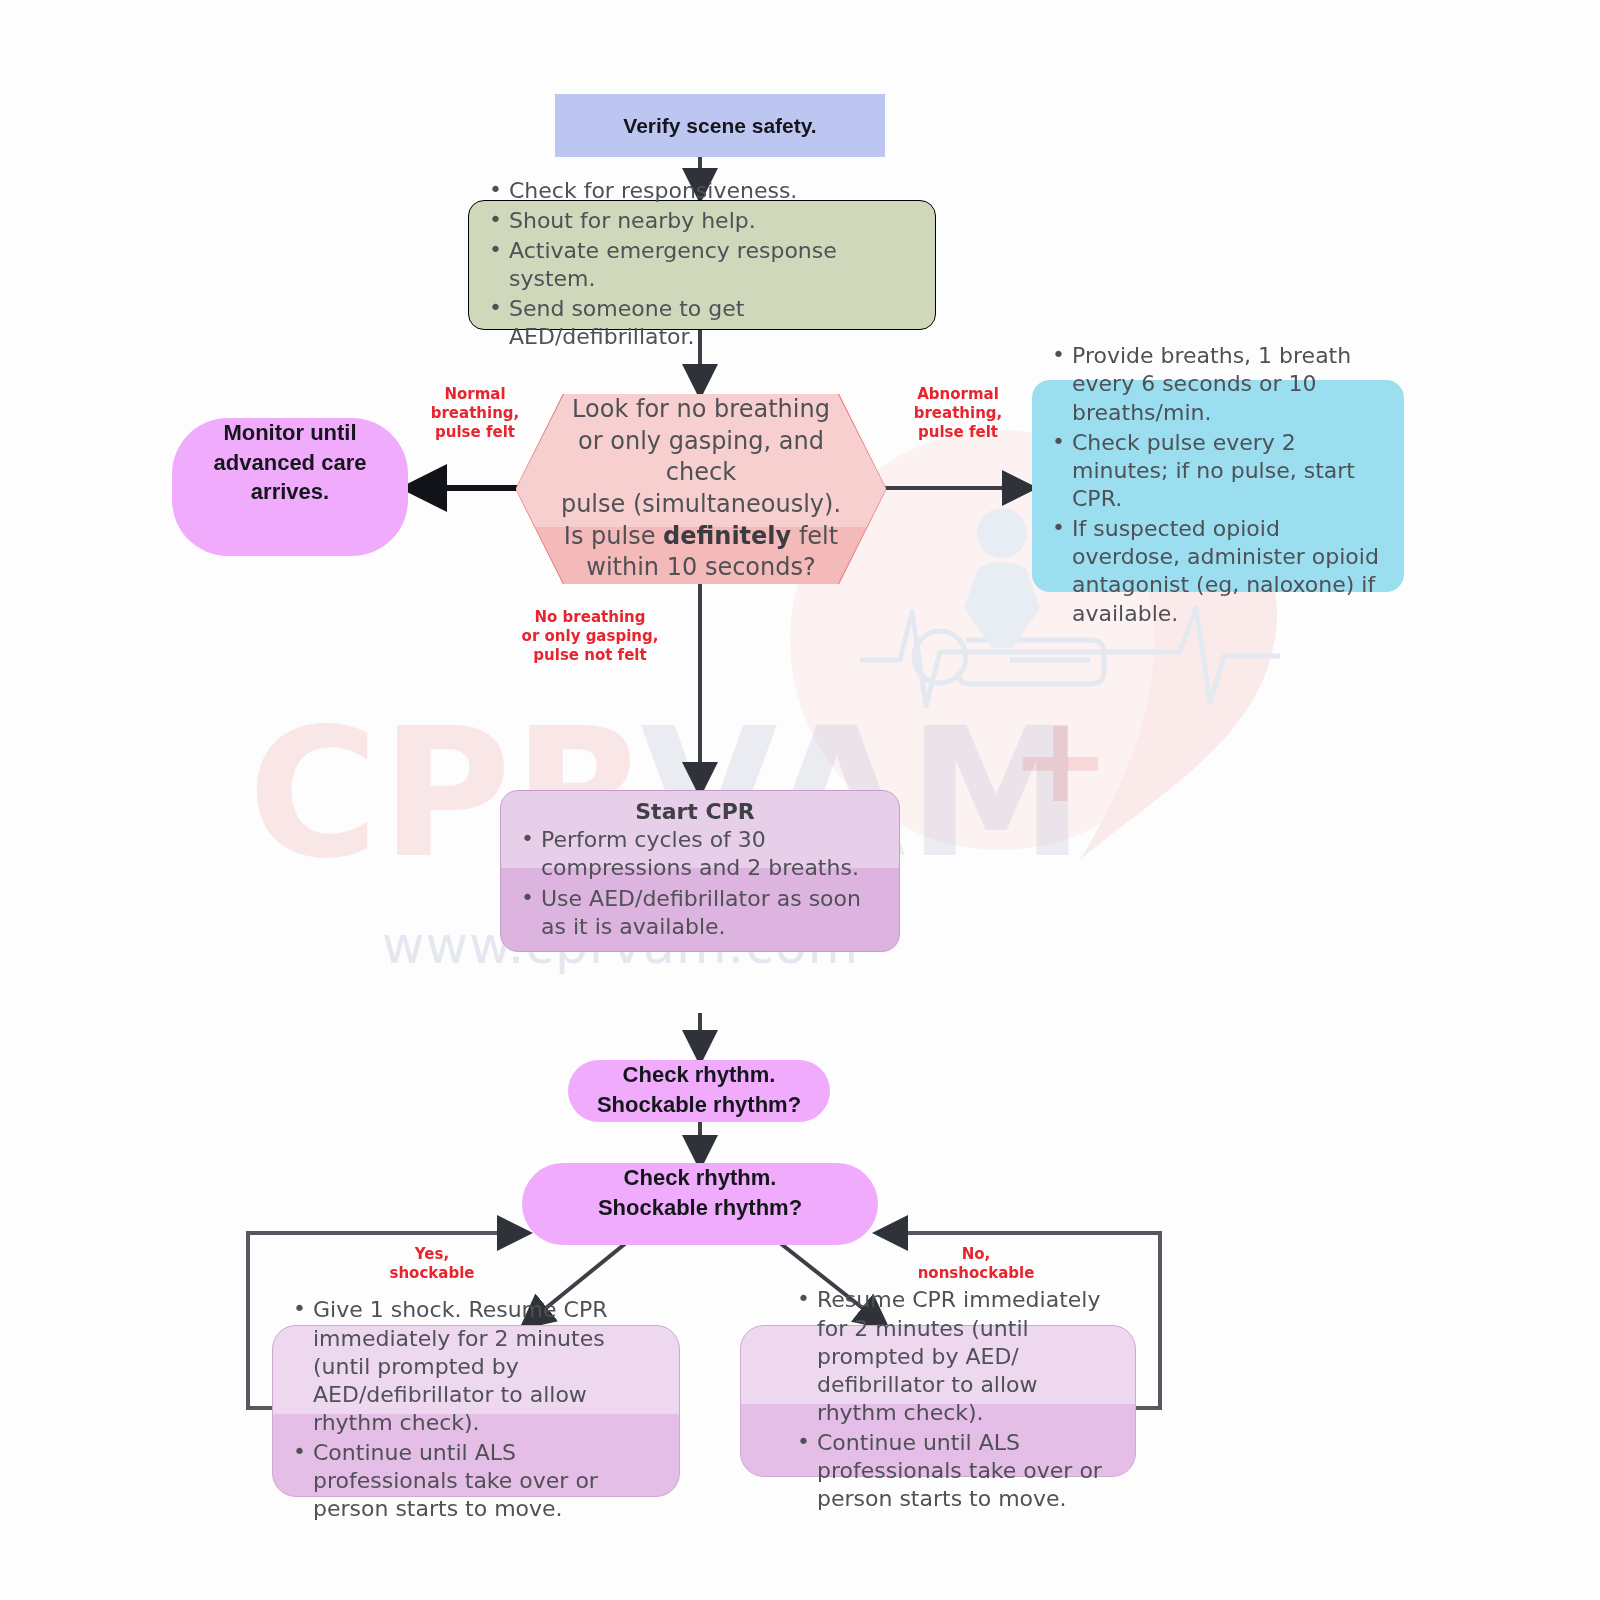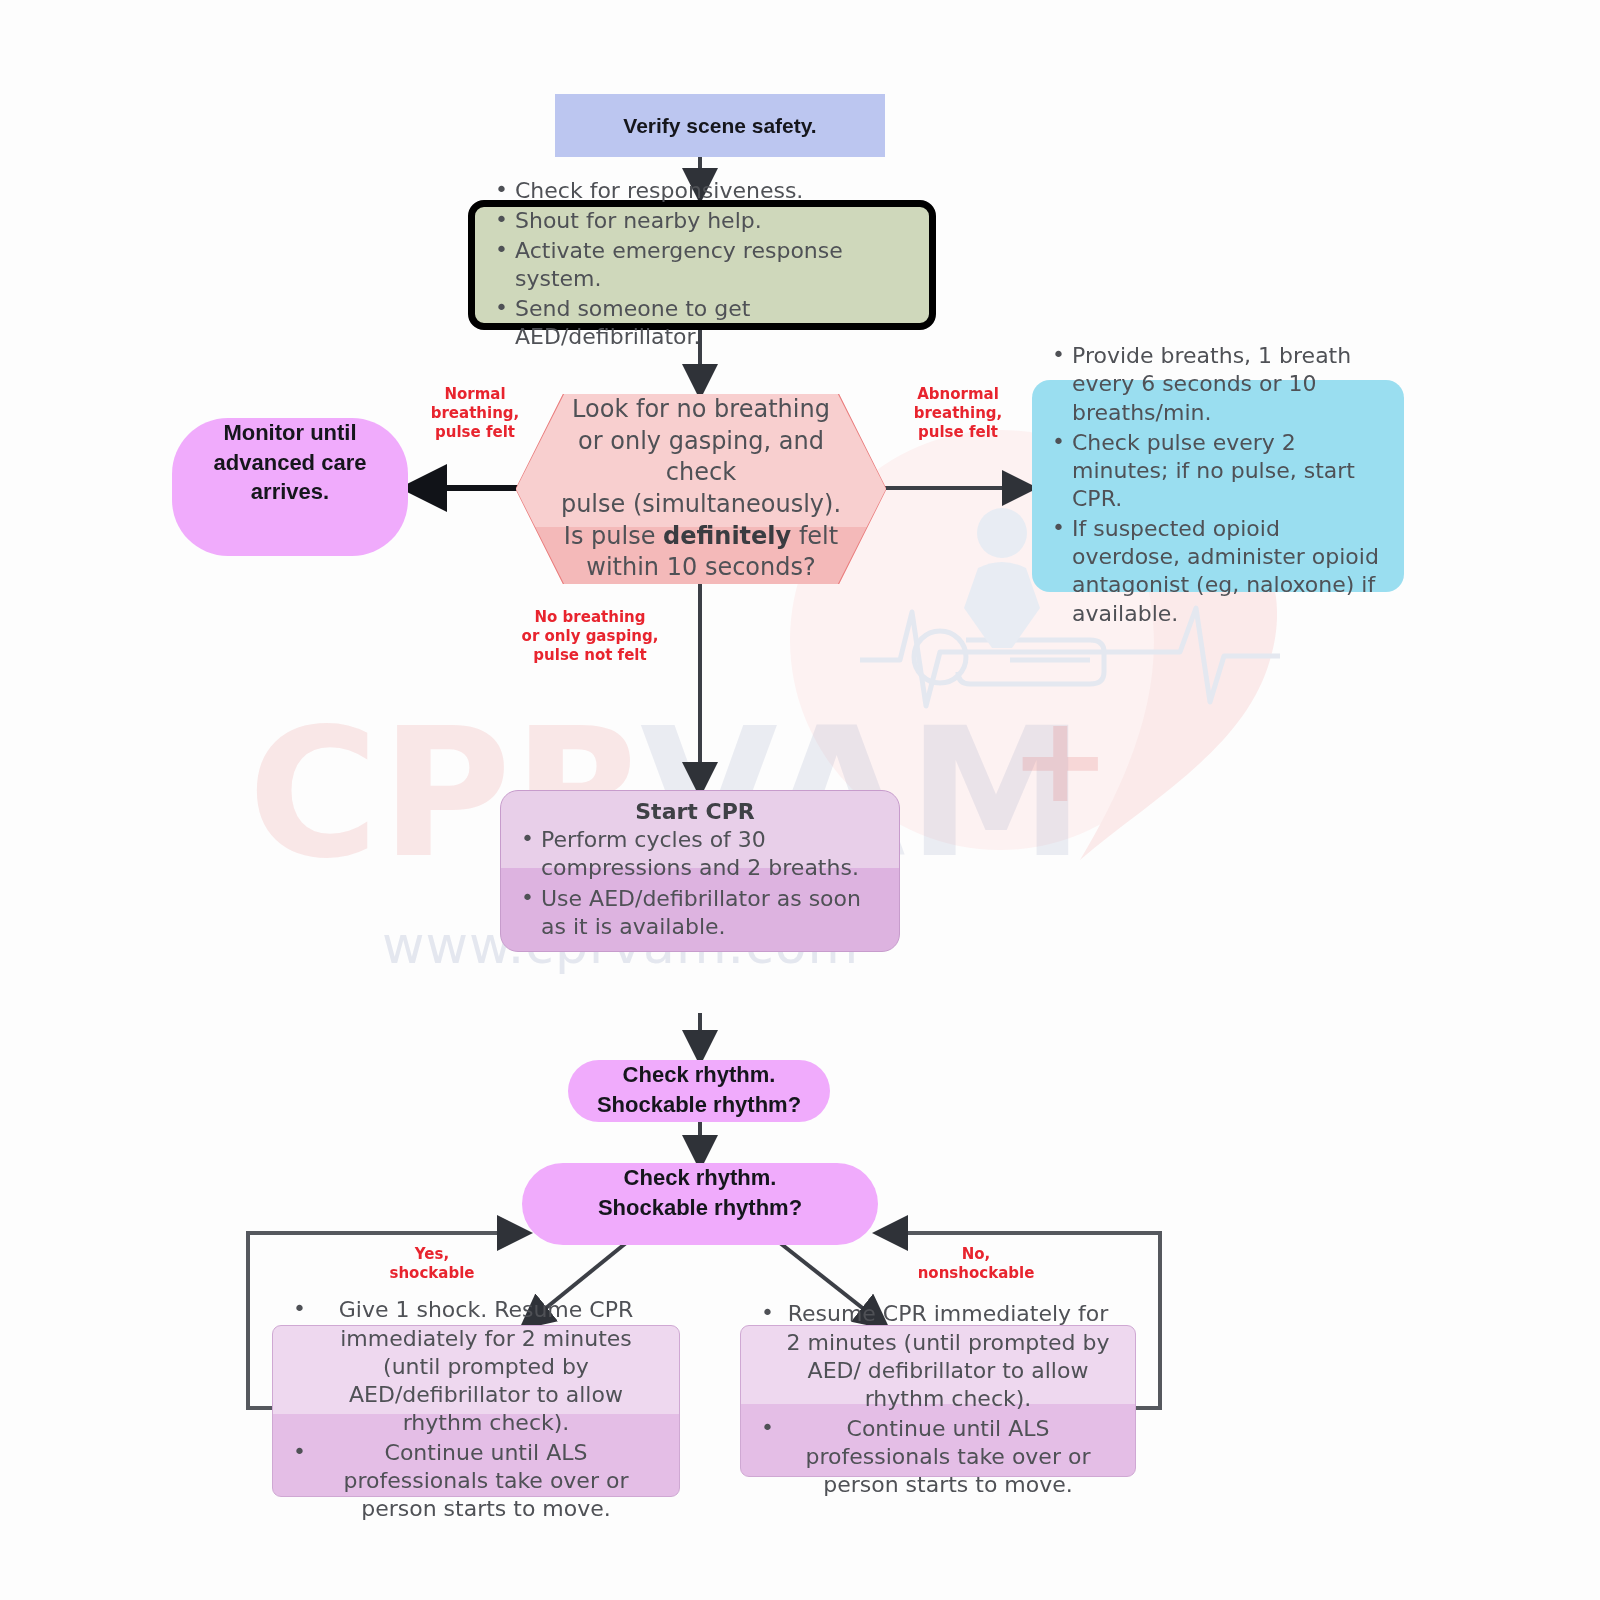--- a/index.html
+++ b/index.html
@@ -74,21 +74,21 @@
   .rect-blue {
     background: #bcc6f0;
     color: #15161c;
     font-weight: bold;
     font-size: 21px;
     text-align: center;
     align-items: center;
   }
   .round-green {
     background: #cfd8bb;
-    border: 7px solid #000000;
+    border: 1px solid #000000;
     border-radius: 16px;
   }
   .pill-blue {
     background: #f0abfc;
     border-radius: 999px;
     color: #15161c;
     font-weight: bold;
     font-size: 22px;
     text-align: center;
     align-items: center;
@@ -100,22 +100,21 @@
     border-radius: 18px;
   }
   .round-purple {
     background: linear-gradient(to bottom, #e8cfe9 0%, #e8cfe9 48%, #ddb3e0 48%, #ddb3e0 100%);
     border: 1px solid #c79ccc;
     border-radius: 18px;
   }
   .round-purple-lite {
     background: linear-gradient(to bottom, #eed8ef 0%, #eed8ef 52%, #e4bee6 52%, #e4bee6 100%);
     border: 1px solid #cfa8d3;
-    border-radius: 9px;
-    text-align: center;
+    border-radius: 24px;
   }
   
   ul.blist {
     margin: 0;
     padding: 0 0 0 30px;
     list-style: none;
   }
   ul.blist li {
     position: relative;
     color: #4f5156;
@@ -316,21 +315,21 @@
 
   <div class="node round-purple-lite" id="n-shock" style="left:272px; top:1325px; width:408px; height:172px;">
     <div class="node-inner box-pad">
       <ul class="blist">
         <li>Give 1 shock. Resume CPR immediately for 2 minutes (until prompted by AED/defibrillator to allow rhythm check).</li>
         <li>Continue until ALS professionals take over or person starts to move.</li>
       </ul>
     </div>
   </div>
 
-  <div class="node round-purple-lite" id="n-noshock" style="left:740px; top:1325px; width:396px; height:152px;">
+  <div class="node round-purple-lite" id="n-noshock" style="left:740px; top:1325px; width:396px; height:152px;padding-left:36px;">
     <div class="node-inner box-pad">
       <ul class="blist">
         <li>Resume CPR immediately for 2 minutes (until prompted by AED/ defibrillator to allow rhythm check).</li>
         <li>Continue until ALS professionals take over or person starts to move.</li>
       </ul>
     </div>
   </div>
 
   <div class="edge-label" style="left:400px; top:385px; width:150px;">Normal
 breathing,

